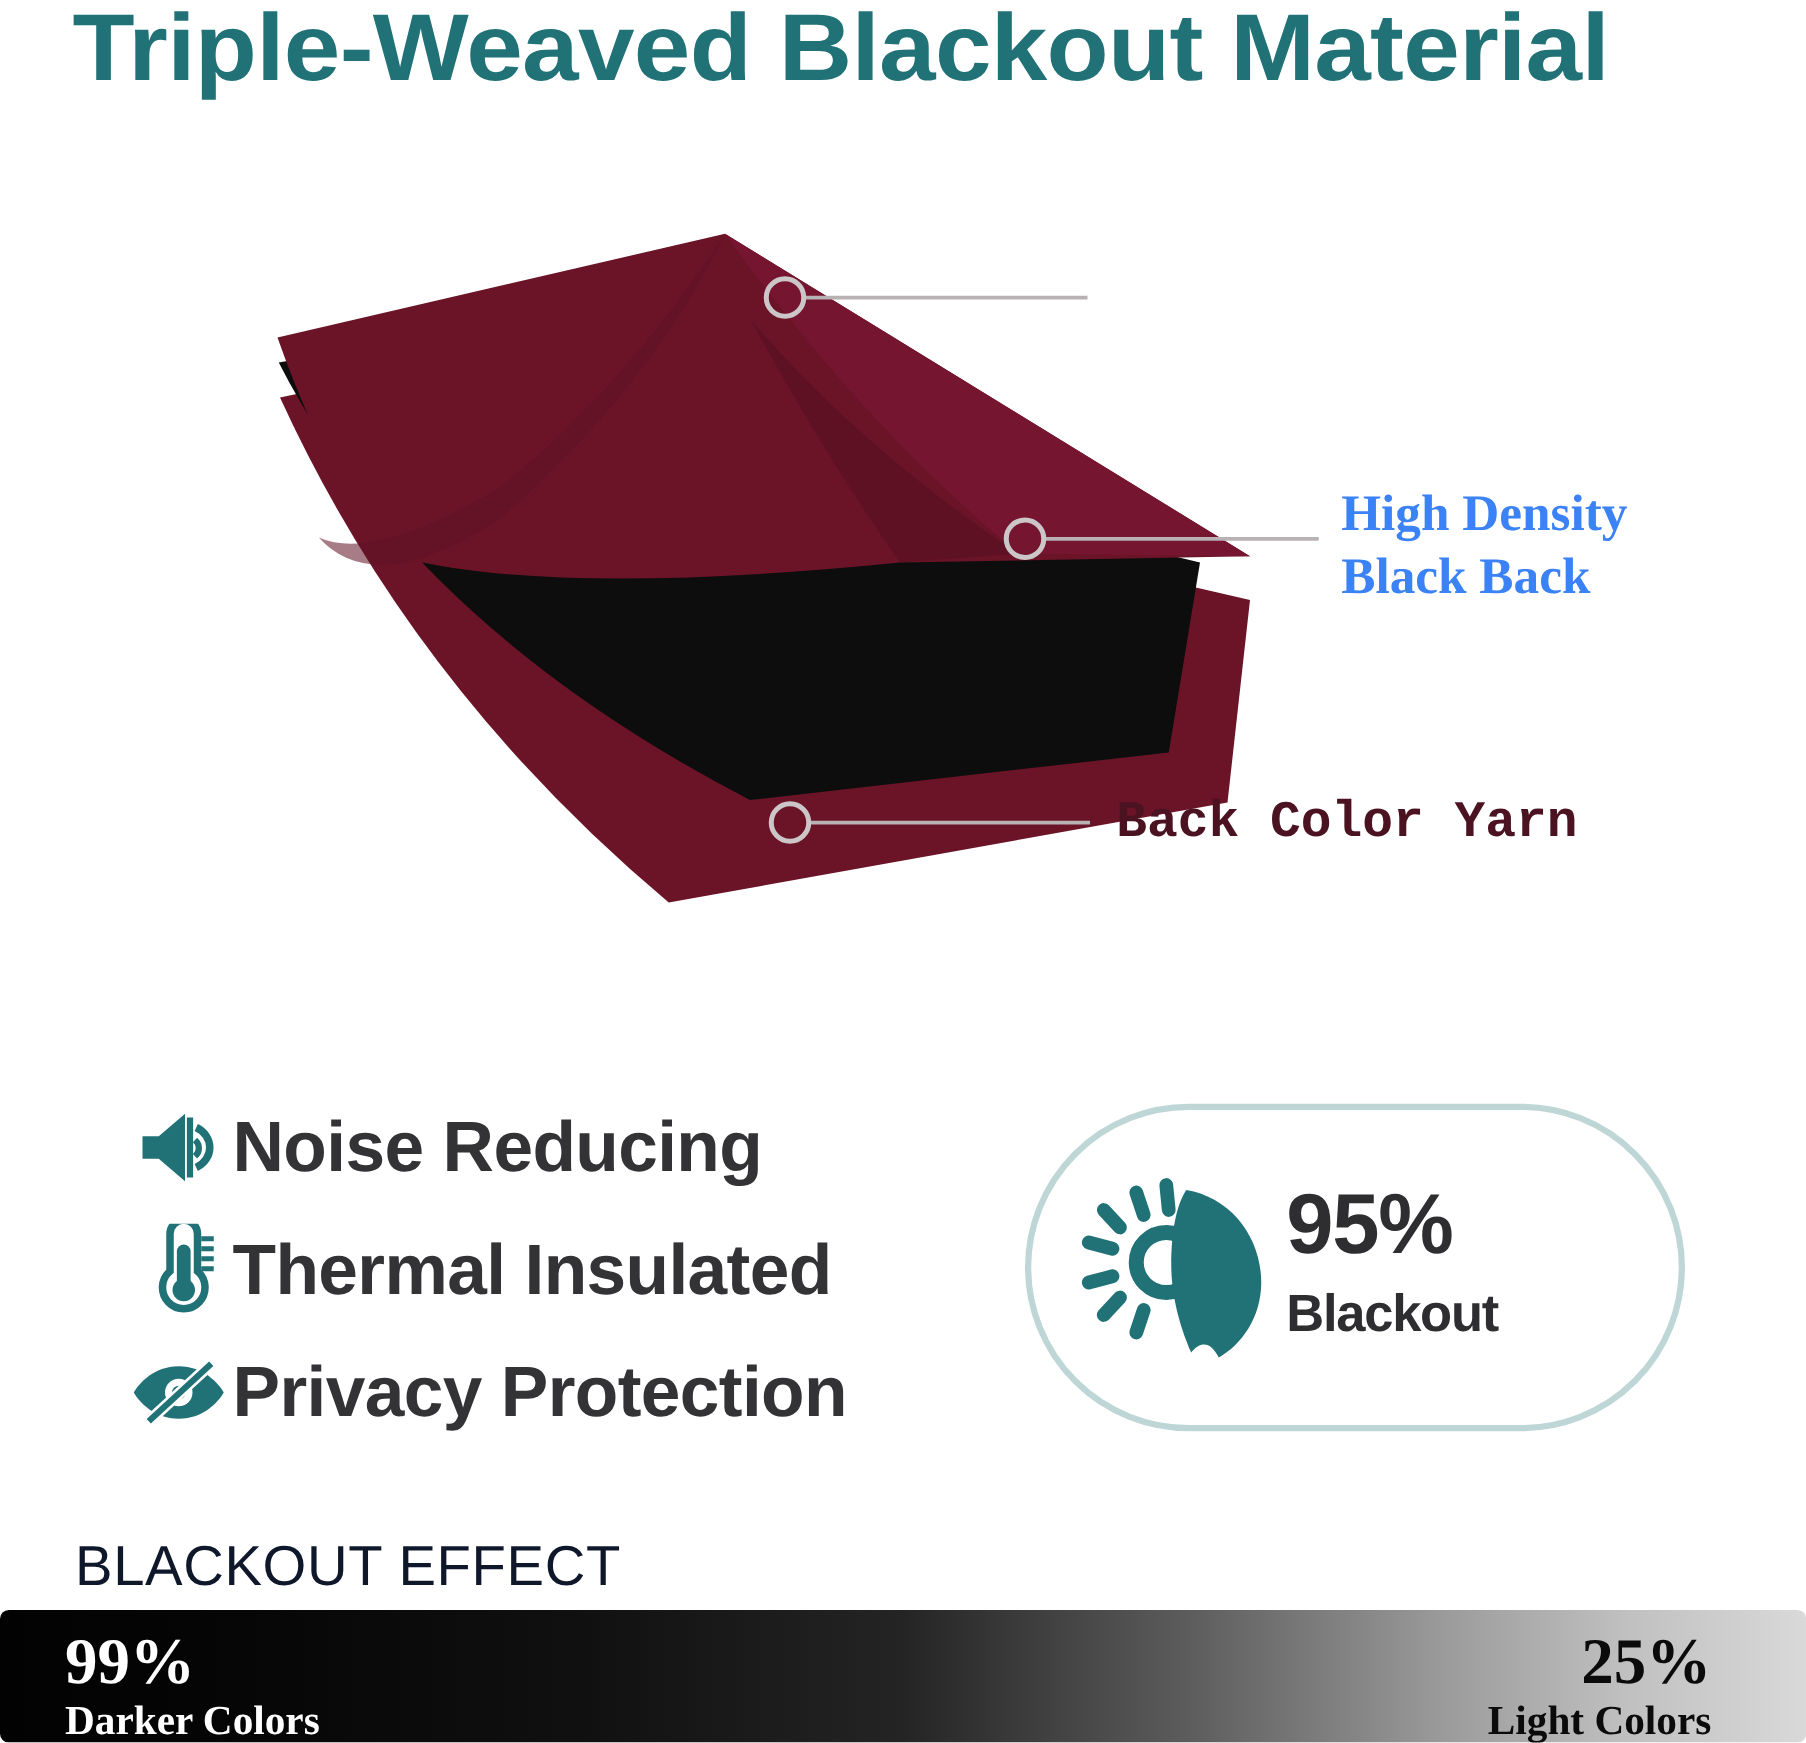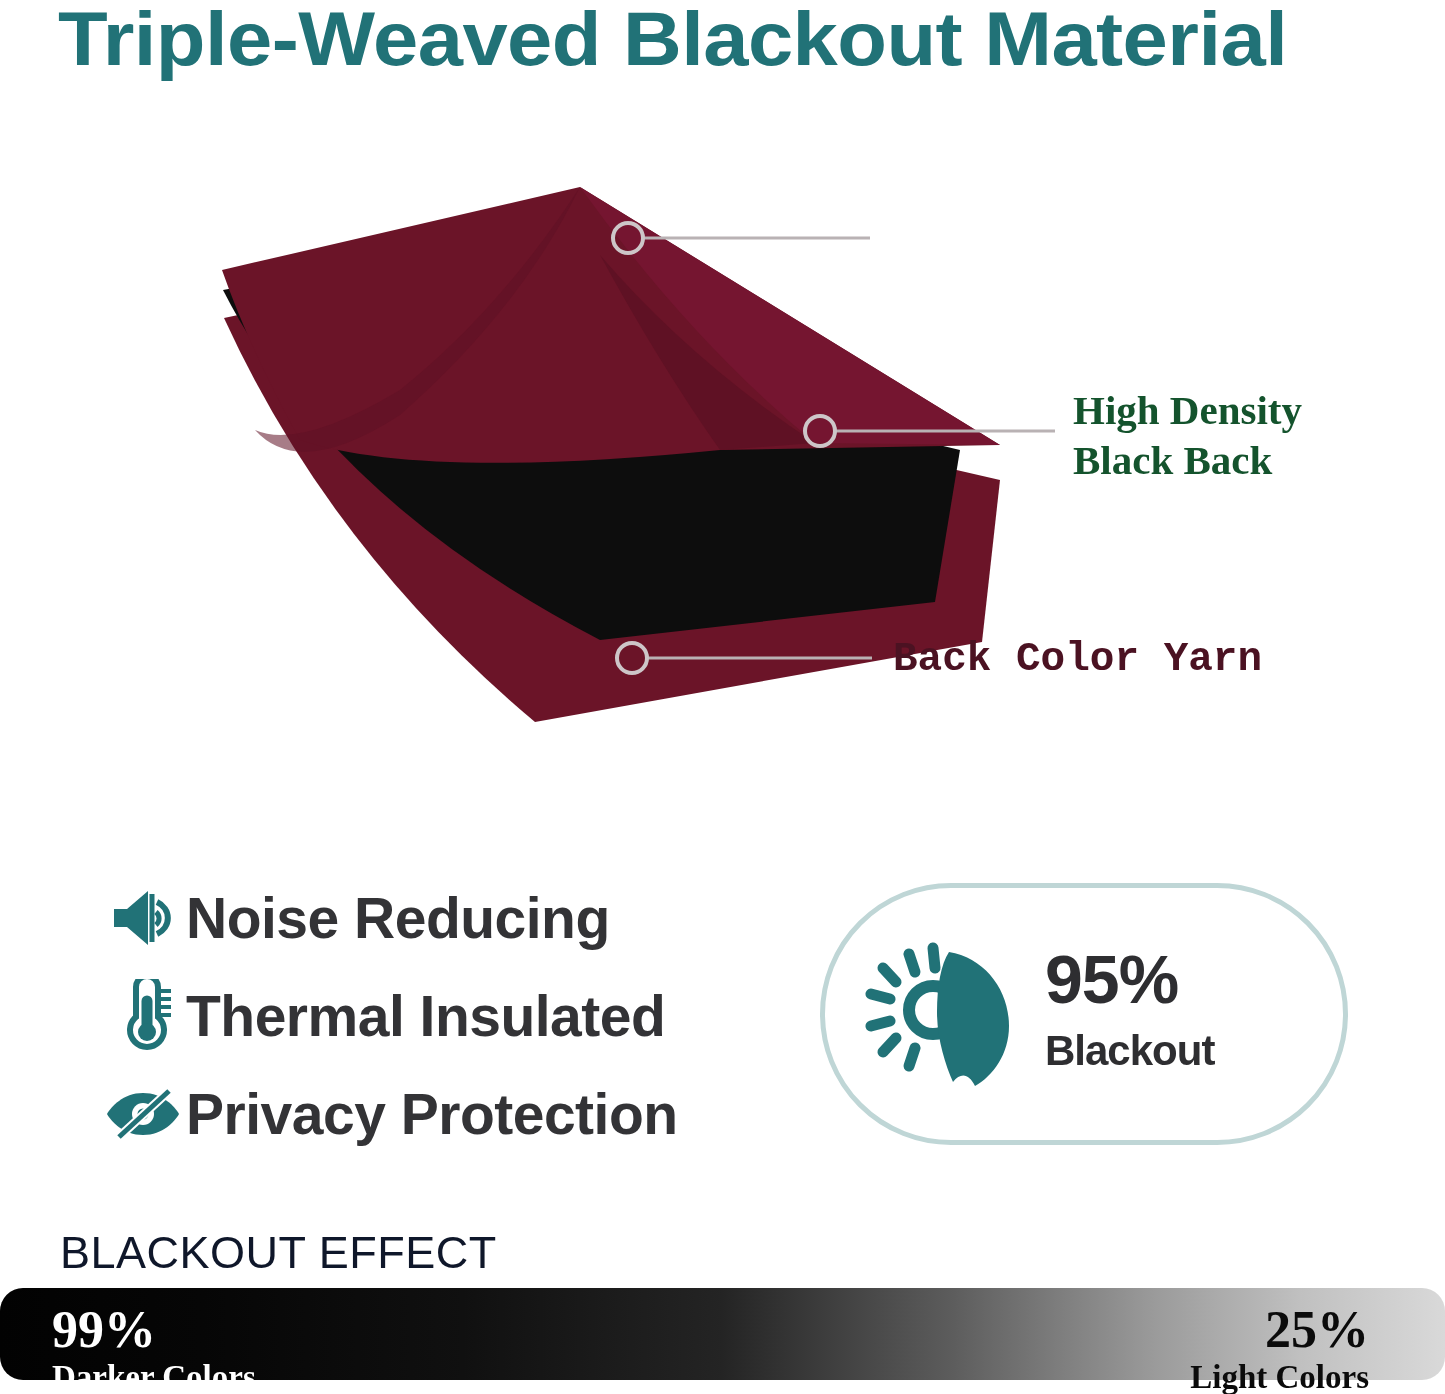--- a/index.html
+++ b/index.html
@@ -58,21 +58,21 @@
     top: 221px;
     font-size: 43px;
     line-height: 54px;
     color: #4b1222;
   }
   #callout-black {
     left: 1073px;
     top: 385px;
     font-size: 41px;
     line-height: 50px;
-    color: #14532d;
+    color: #3b82f6;
   }
   #callout-black .l2 { display: block; }
   #callout-back {
     left: 893px;
     top: 632px;
     font-size: 41px;
     line-height: 54px;
     color: #4b1222;
     font-family: Liberation Mono, monospace;
   }
@@ -124,21 +124,21 @@
   }
   #blackout-icon {
     flex: 0 0 150px;
     width: 150px;
     display: flex;
     align-items: center;
     justify-content: center;
   }
   #blackout-icon svg { display: block; }
   #blackout-text {
-    margin-left: 30px;
+    margin-left: 14px;
     font-family: "Liberation Sans", sans-serif;
     font-weight: bold;
     color: #2e2e31;
     letter-spacing: -1px;
   }
   #blackout-pct {
     display: block;
     font-size: 68px;
     line-height: 74px;
   }
@@ -159,22 +159,22 @@
     line-height: 50px;
     letter-spacing: 0.5px;
     color: #0f172a;
     white-space: nowrap;
   }
   #gradient-bar {
     position: absolute;
     left: 0px;
     top: 1288px;
     width: 1445px;
-    height: 92px;
-    border-radius: 23px;
+    height: 106px;
+    border-radius: 7px;
     background: linear-gradient(90deg,
         #020202 0%,
         #060606 14%,
         #101010 32%,
         #242424 50%,
         #5d5d5d 66%,
         #9b9b9b 80%,
         #c0c0c0 90%,
         #d9d9d9 100%);
   }

